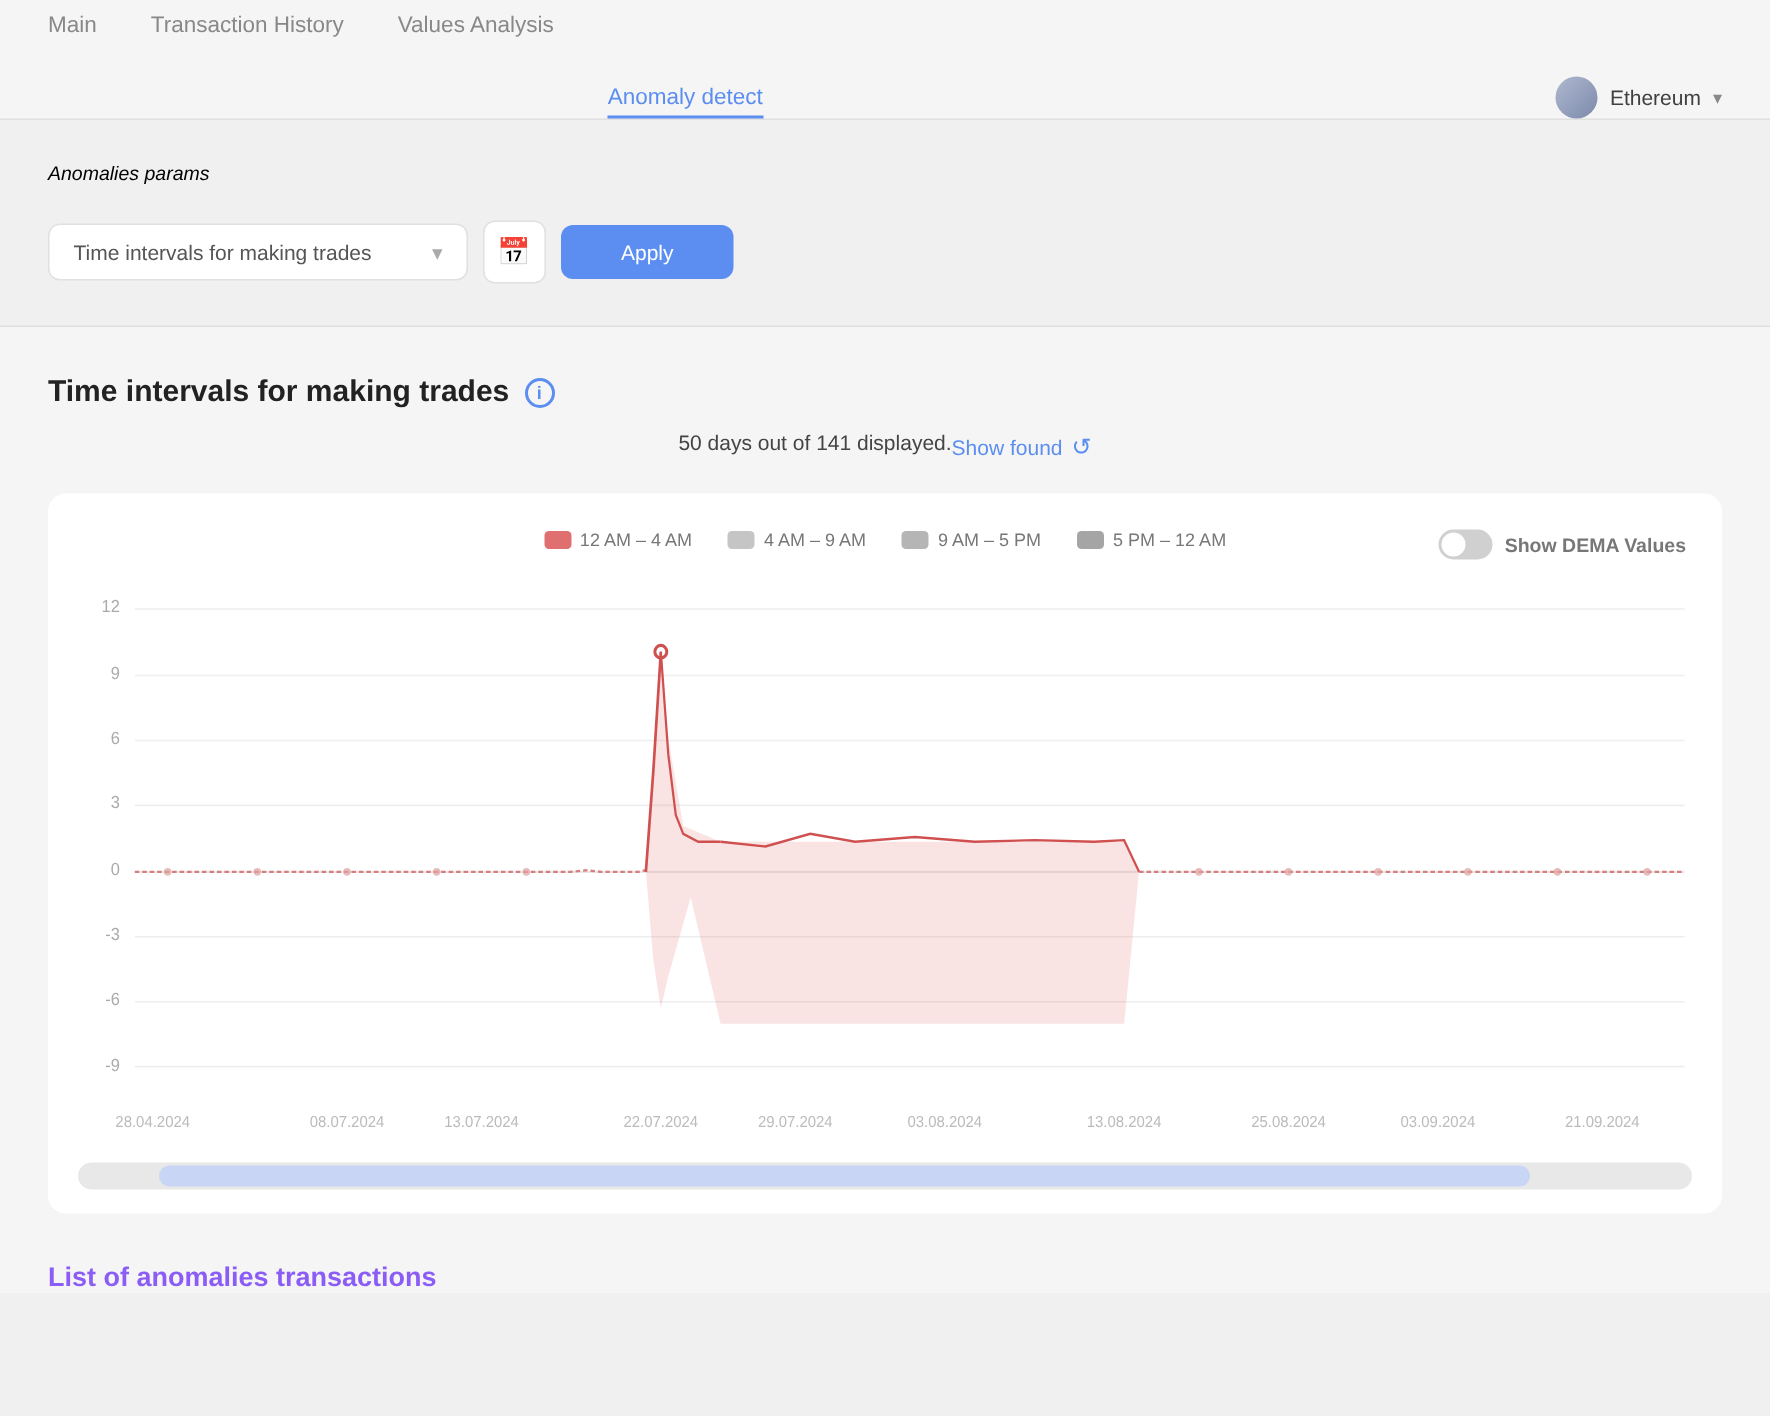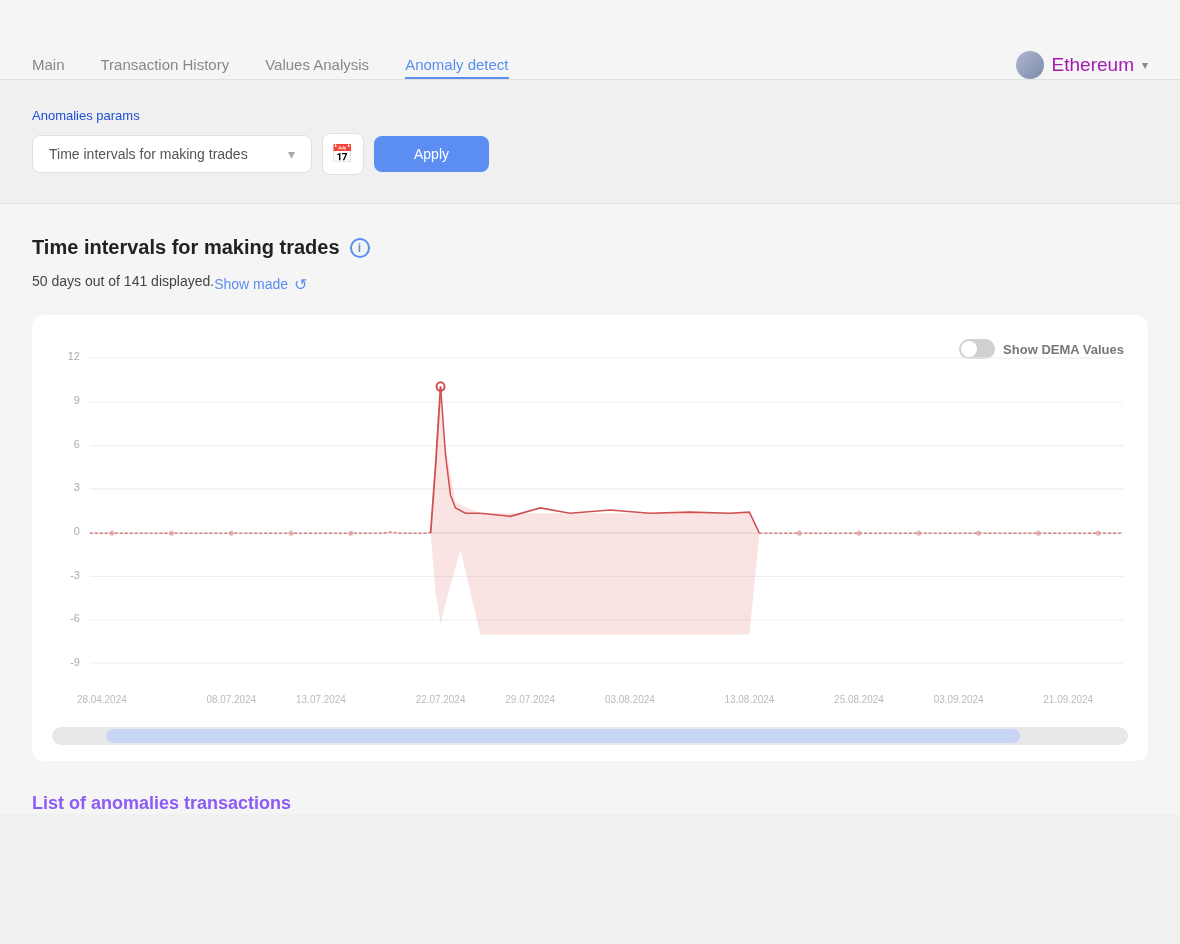--- a/index.html
+++ b/index.html
@@ -29,50 +29,52 @@
       font-size: 15px;
       color: #888;
       cursor: pointer;
       text-decoration: none;
       padding-bottom: 4px;
     }
     .nav-link.active {
       color: #5b8ef0;
       border-bottom: 2px solid #5b8ef0;
       font-weight: 500;
+      margin-top: 48px;
     }
     .nav-right {
       display: flex;
       align-items: center;
       gap: 8px;
     }
     .eth-avatar {
       width: 28px;
       height: 28px;
       border-radius: 50%;
       background: linear-gradient(135deg, #b0b8d0 0%, #7b8aaa 100%);
     }
     .eth-label {
-      font-size: 19px;
-      color: #a21caf;
+      font-size: 14px;
+      color: #404040;
     }
     .eth-chevron {
       color: #888;
       font-size: 12px;
     }
 
     
     .params-bar {
       background: #f0f0f0;
       padding: 28px 32px 28px 32px;
     }
     .params-label {
       font-size: 13px;
-      color: #1d4ed8;
-      margin-bottom: 10px;
+      color: #000000;
+      margin-bottom: 24px;
+      font-style: italic;
     }
     .params-controls {
       display: flex;
       align-items: center;
       gap: 10px;
     }
     .dropdown-select {
       display: flex;
       align-items: center;
       background: #fff;
@@ -152,21 +154,21 @@
     }
 
     .stats-text {
       font-size: 14px;
       color: #444;
       margin-bottom: 6px;
     }
     .stats-row {
       display: flex;
       align-items: center;
-      justify-content: flex-start;
+      justify-content: center;
       margin-bottom: 20px;
     }
     .show-more {
       display: flex;
       align-items: center;
       gap: 6px;
       color: #5b8ef0;
       font-size: 14px;
       cursor: pointer;
       font-weight: 500;
@@ -317,32 +319,50 @@
 
 <div class="main-content">
   <div class="section-title-row">
     <span class="section-title">Time intervals for making trades</span>
     <div class="info-icon">i</div>
   </div>
 
   <div class="stats-row">
     <p class="stats-text">50 days out of 141 displayed.</p>
     <div class="show-more">
-      <span>Show made</span>
+      <span>Show found</span>
       <span class="show-more-icon">↺</span>
     </div>
   </div>
 
   <div class="chart-container">
 
     <div class="dema-toggle">
       <div class="toggle-switch"></div>
       <span>Show DEMA Values</span>
     </div>
 
+    <div class="chart-legend">
+      <div class="legend-item">
+        <div class="legend-dot red"></div>
+        <span>12 AM – 4 AM</span>
+      </div>
+      <div class="legend-item">
+        <div class="legend-dot gray1"></div>
+        <span>4 AM – 9 AM</span>
+      </div>
+      <div class="legend-item">
+        <div class="legend-dot gray2"></div>
+        <span>9 AM – 5 PM</span>
+      </div>
+      <div class="legend-item">
+        <div class="legend-dot gray3"></div>
+        <span>5 PM – 12 AM</span>
+      </div>
+    </div>
 
     <div class="chart-svg-wrap">
       <svg viewBox="0 0 1080 360" preserveAspectRatio="none">
 
         <text x="28" y="20" font-size="11" fill="#aaa" text-anchor="end">12</text>
         <text x="28" y="62" font-size="11" fill="#aaa" text-anchor="end">9</text>
         <text x="28" y="103" font-size="11" fill="#aaa" text-anchor="end">6</text>
         <text x="28" y="144" font-size="11" fill="#aaa" text-anchor="end">3</text>
         <text x="28" y="186" font-size="11" fill="#aaa" text-anchor="end">0</text>
         <text x="28" y="227" font-size="11" fill="#aaa" text-anchor="end">-3</text>

